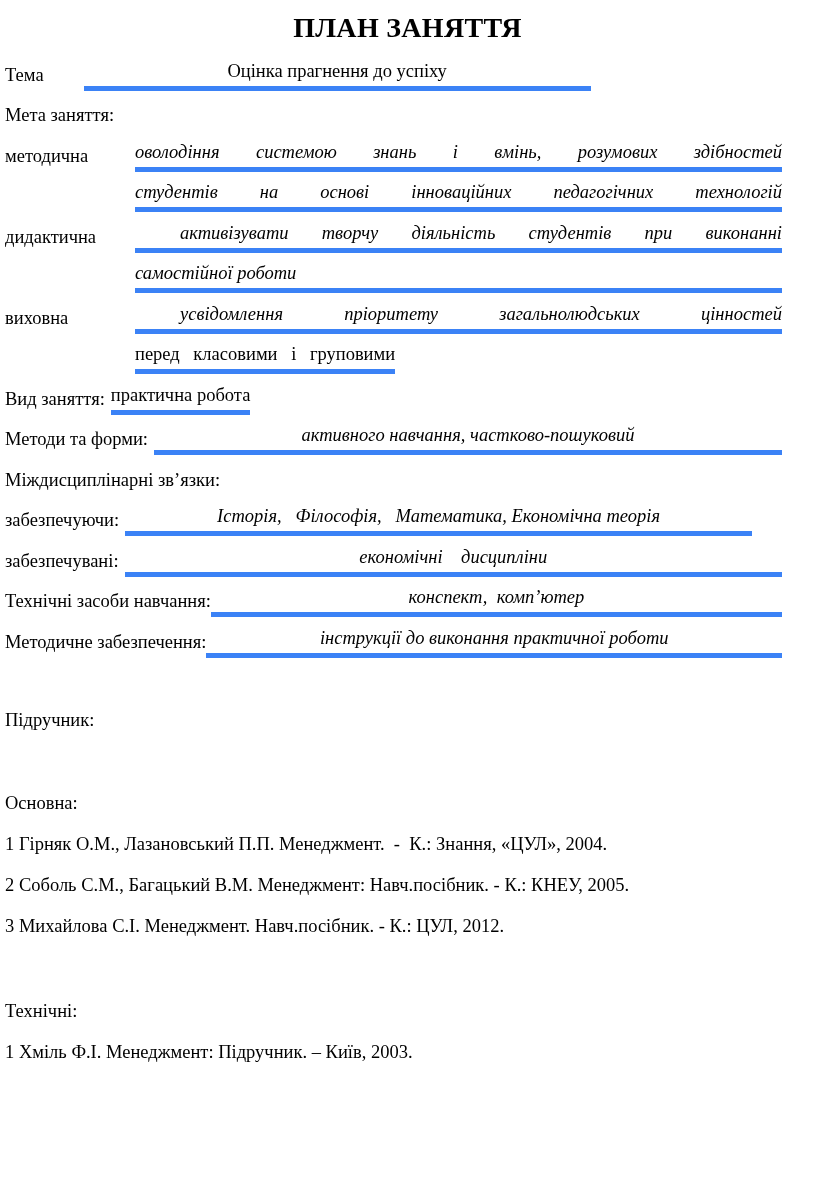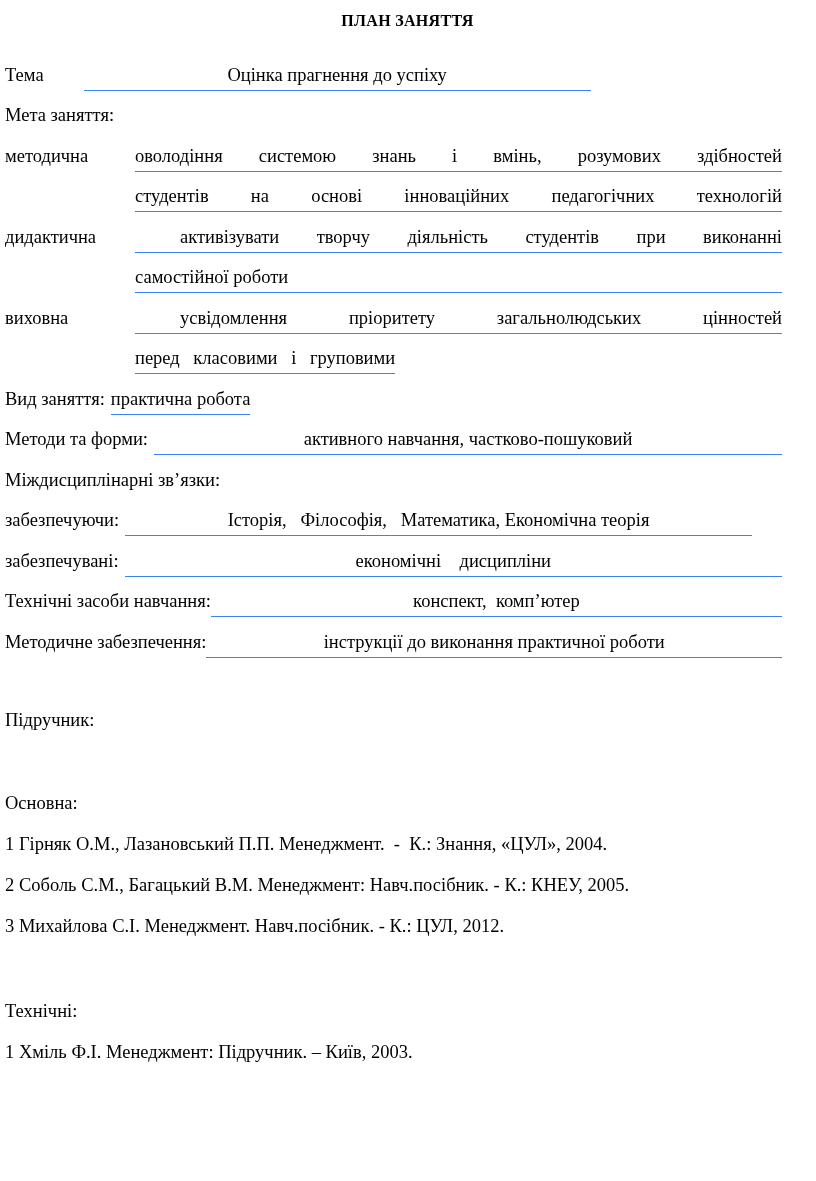--- a/index.html
+++ b/index.html
@@ -14,40 +14,40 @@
     font-family: "Liberation Serif", "DejaVu Serif", serif;
     font-size: 18.5px;
     padding: 6px 6px 0 5px;
     overflow: hidden;
   }
   .title {
     height: 44px;
     padding-top: 6px;
     text-align: center;
     font-weight: 700;
-    font-size: 16px;
+    font-size: 28px;
     letter-spacing: 0.3px;
   }
   .fields { width: 777px; }
   .row { display: flex; align-items: flex-end; height: 40.5px; }
   .lbl {
     white-space: pre;
     line-height: 23px;
     padding-bottom: 3px;
     border-bottom: 1px solid transparent;
     flex: 0 0 auto;
     margin-top: 40px;
   }
   .val {
     white-space: pre-wrap;
     line-height: 23px;
     padding-bottom: 3px;
-    border-bottom: 1px solid #3b82f6;
+    border-bottom: 5px solid #3b82f6;
   }
-  .grow { flex: 1 1 auto; min-width: 0; }
+  .grow { flex: 1 1 auto; min-width: 0; font-style: italic; }
   .ctr { text-align: center; }
   .just { white-space: normal; text-align: justify; text-align-last: justify; text-justify: inter-word; }
   .w130 { flex: 0 0 130px; }
   .ind  { flex: 0 0 130px; }
   .sp40 { flex: 0 0 40px; }
   .w507 { flex: 0 0 507px; }
   .ml6  { margin-left: 6px; }
   .ml14 { margin-left: 14px; }
   .mr30 { margin-right: 30px; }
   .pl45 { padding-left: 45px; }

